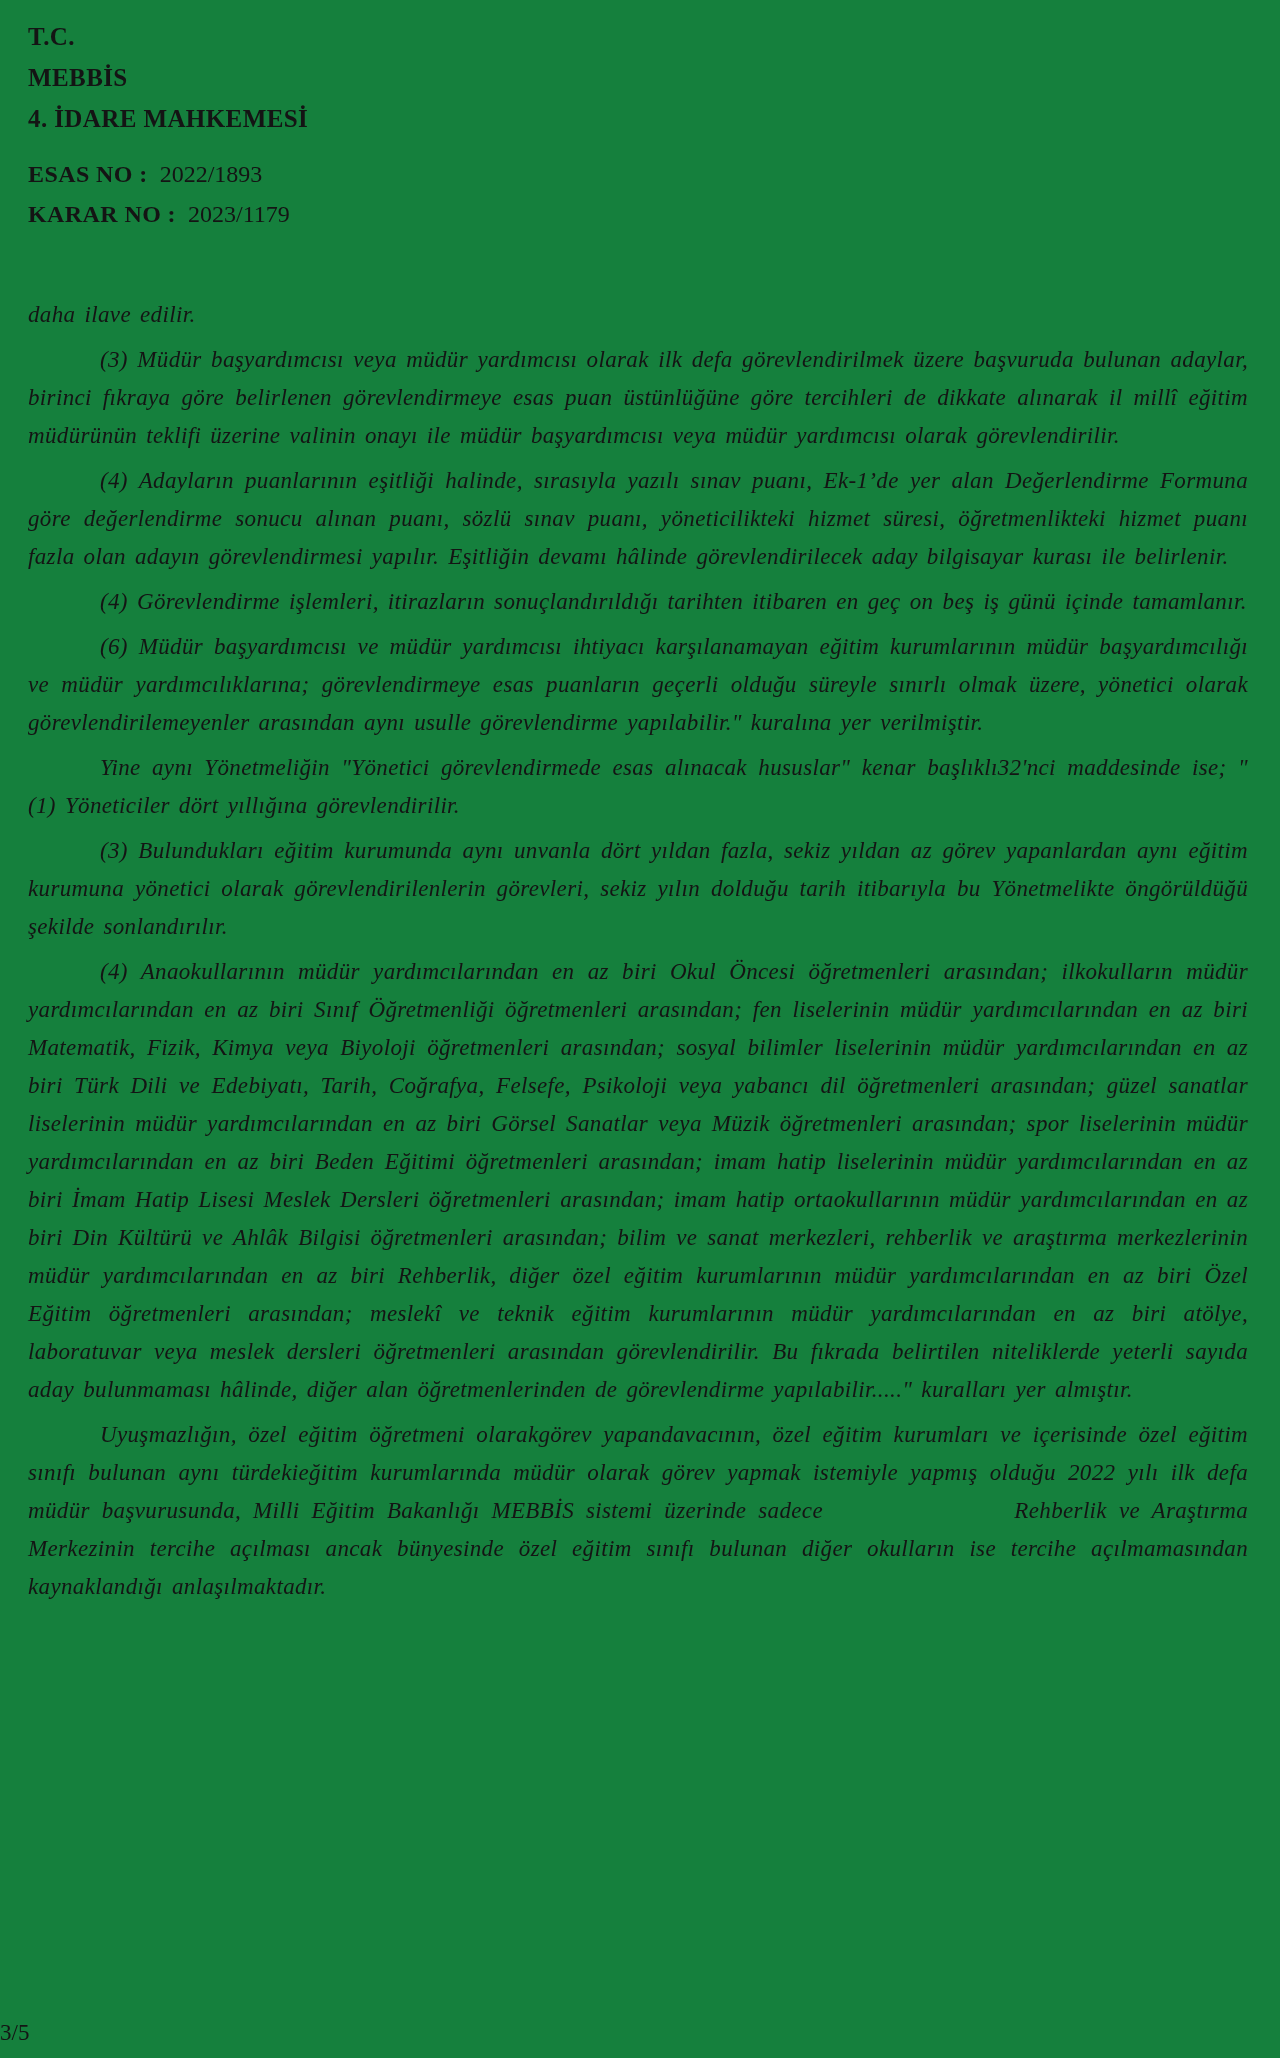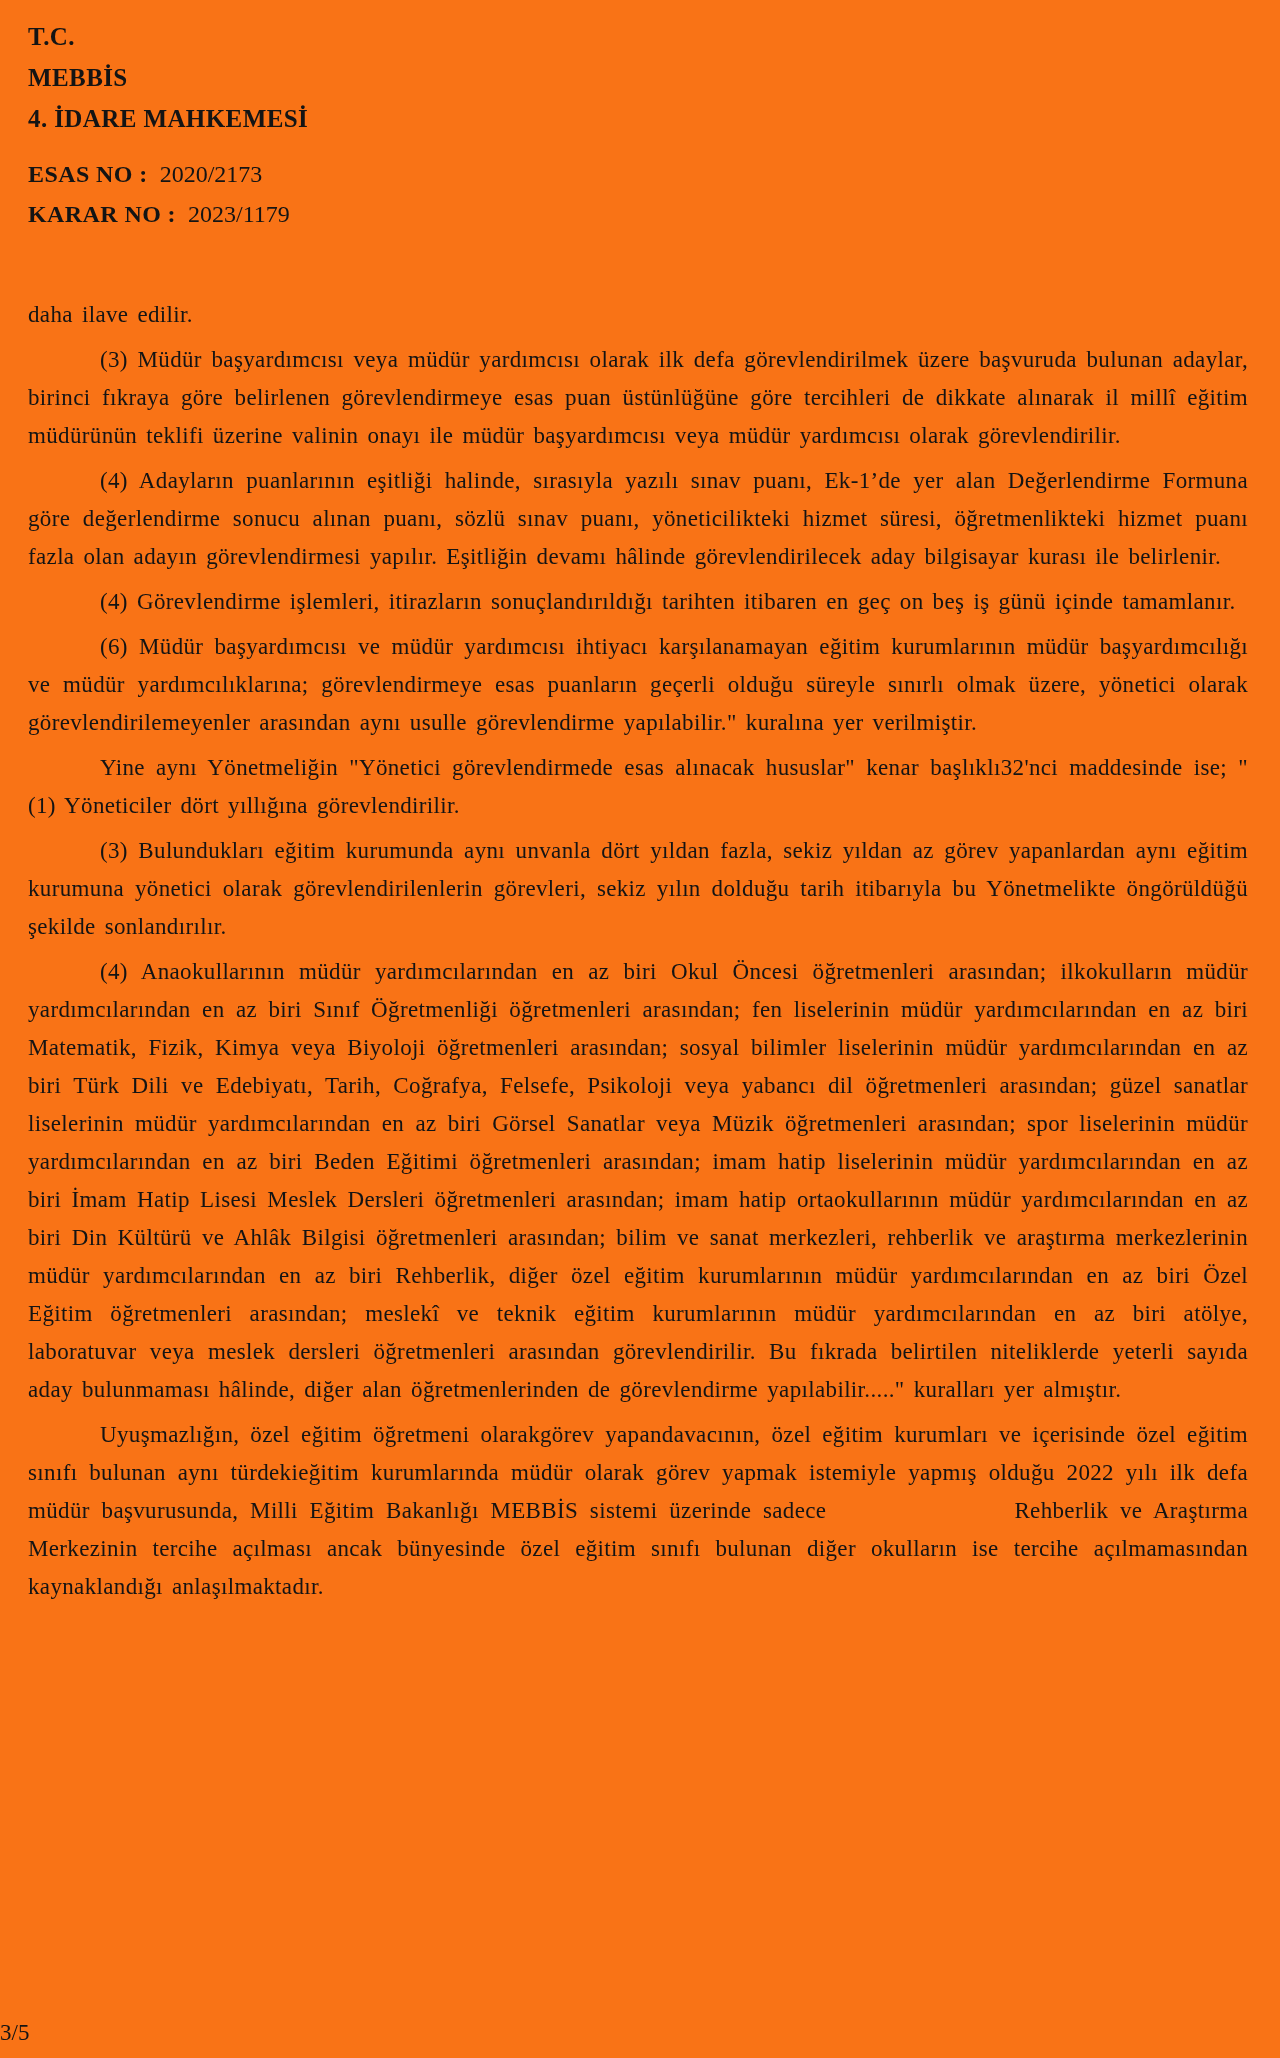--- a/index.html
+++ b/index.html
@@ -1,20 +1,20 @@
 <!DOCTYPE html>
 <html><head>
 <meta charset="utf-8">
 <style>
   html, body { margin: 0; padding: 0; background: #ffffff; }
   .page {
     position: relative;
     width: 1280px;
     height: 2058px;
-    background: #f97316;
+    background: #15803d;
     font-family: "Liberation Serif", "DejaVu Serif", serif;
     color: #141414;
     overflow: hidden;
   }
   .content {
     position: absolute;
     left: 28px;
     right: 32px;
     top: 16px;
   }
@@ -24,21 +24,21 @@
     line-height: 41px;
     letter-spacing: 0.4px;
   }
   .case-block { margin-top: 15px; }
   .case-line {
     font-size: 24px;
     line-height: 40px;
   }
   .case-label { font-weight: 700; letter-spacing: 0.4px; margin-right: 12px; }
   .case-value { font-weight: 400; }
-  .doc-body { margin-top: 62px; }
+  .doc-body { margin-top: 62px; font-style: italic; }
   p.para {
     font-size: 23px;
     line-height: 38px;
     margin: 0 0 7px 0;
     text-align: justify;
     letter-spacing: 0.35px;
     word-spacing: 3px;
   }
   p.indent { text-indent: 72px; }
   .footer {
@@ -56,21 +56,21 @@
   <div class="content">
 
     <div class="hdr">
       <div class="hdr-line">T.C.</div>
       <div class="hdr-line">MEBBİS</div>
       <div class="hdr-line">4. İDARE MAHKEMESİ</div>
     </div>
 
     <div class="case-block">
       <div class="case-line">
-        <span class="case-label">ESAS NO :</span><span class="case-value">2020/2173</span>
+        <span class="case-label">ESAS NO :</span><span class="case-value">2022/1893</span>
       </div>
       <div class="case-line">
         <span class="case-label">KARAR NO :</span><span class="case-value">2023/1179</span>
       </div>
     </div>
 
     <div class="doc-body">
       <p class="para">daha ilave edilir.</p>
       <p class="para indent">(3) Müdür başyardımcısı veya müdür yardımcısı olarak ilk defa görevlendirilmek üzere başvuruda bulunan adaylar, birinci fıkraya göre belirlenen görevlendirmeye esas puan üstünlüğüne göre tercihleri de dikkate alınarak il millî eğitim müdürünün teklifi üzerine valinin onayı ile müdür başyardımcısı veya müdür yardımcısı olarak görevlendirilir.</p>
       <p class="para indent">(4) Adayların puanlarının eşitliği halinde, sırasıyla yazılı sınav puanı, Ek-1’de yer alan Değerlendirme Formuna göre değerlendirme sonucu alınan puanı, sözlü sınav puanı, yöneticilikteki hizmet süresi, öğretmenlikteki hizmet puanı fazla olan adayın görevlendirmesi yapılır. Eşitliğin devamı hâlinde görevlendirilecek aday bilgisayar kurası ile belirlenir.</p>

